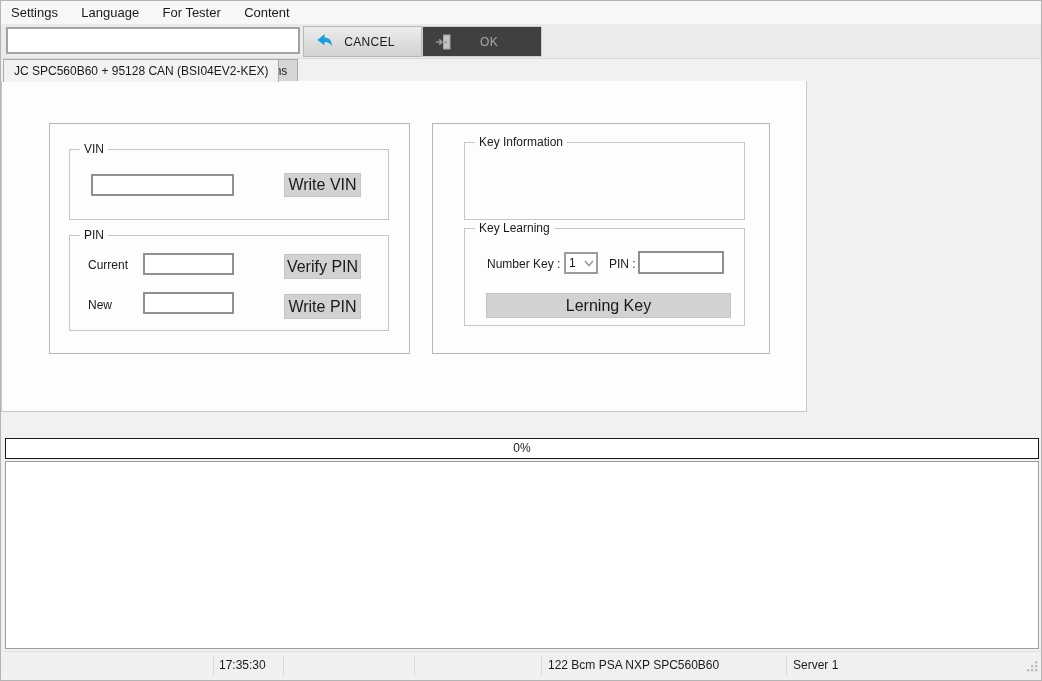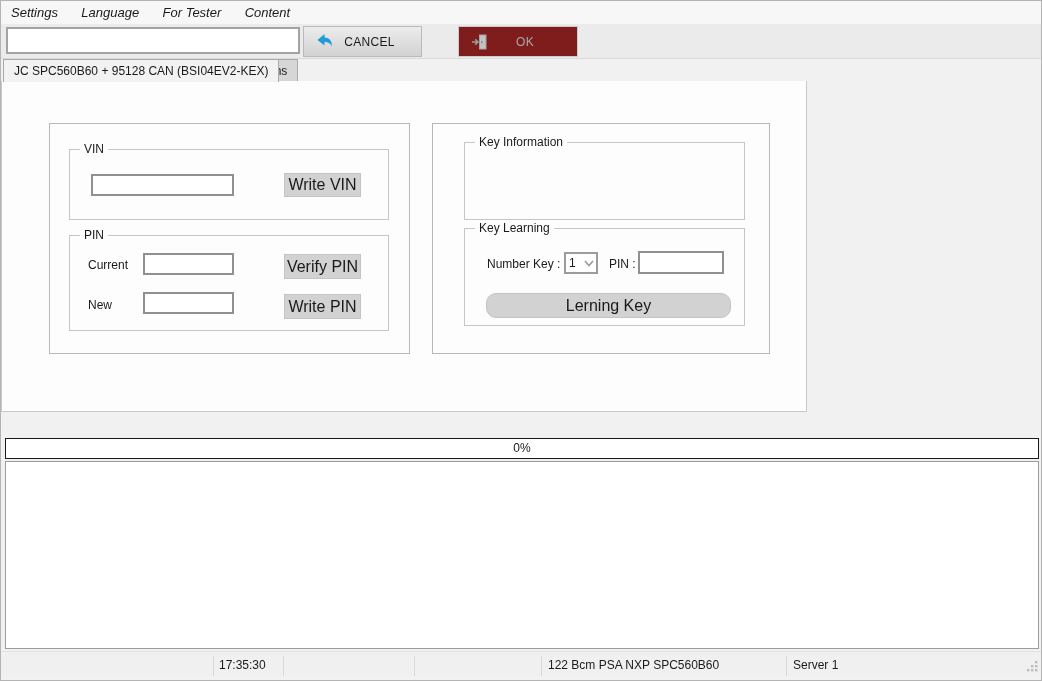--- a/index.html
+++ b/index.html
@@ -3,34 +3,34 @@
 <meta charset="utf-8">
 <style>
   * { box-sizing: border-box; margin: 0; padding: 0; }
   html,body { width:1042px; height:681px; }
   body { font-family: "Liberation Sans", sans-serif; font-size: 12px; color:#1a1a1a; }
 
   .window { position:relative; width:1042px; height:681px; background:#f1f1f1;
             border:1px solid #b4b4b4; overflow:hidden; }
 
   
-  .menu-bar { position:absolute; left:0; top:0; width:100%; height:23px; background:#f7f7f7;font-style:italic; }
+  .menu-bar { position:absolute; left:0; top:0; width:100%; height:23px; background:#f7f7f7; }
   .menu-item { display:inline-block; padding:0 10px; line-height:23px; font-size:13px; cursor:default; }
 
   
   .toolbar { position:absolute; left:0; top:23px; width:100%; height:34px; background:#ebebeb; }
   .command-input { position:absolute; left:5px; top:3px; width:294px; height:27px;
                    border:2px solid #a3a3a3; background:#fff; font-family:"Liberation Sans",sans-serif;
                    font-size:13px; padding:0 5px; outline:none; }
   .tb-btn { position:absolute; top:2px; height:31px; border:1px solid #b9b9b9;
             background:linear-gradient(#ececec,#d2d2d2); display:flex; align-items:center;
             font-size:12px; cursor:default; }
   .tb-btn .tb-icon { position:absolute; left:11px; top:5px; width:20px; height:20px; }
   .tb-btn .tb-label { width:100%; text-align:center; padding-left:14px; letter-spacing:.3px; }
-  .tb-btn.disabled { background:#7f1d1d; border-color:#cccccc; color:#a9a9a9;margin-left:36px; }
+  .tb-btn.disabled { background:#404040; border-color:#cccccc; color:#a9a9a9; }
   .btn-cancel { left:302px; width:119px; }
   .btn-ok     { left:421px; width:120px; }
   .btn-help   { left:542px; width:120px; }
 
   
   .tab-bar { position:absolute; left:0; top:57px; width:100%; height:23px; border-top:1px solid #dadada; }
   .tab { position:absolute; top:0; height:23px; line-height:22px; padding:0 10px; font-size:12px;
          border:1px solid #a9a9a9; border-bottom:none; cursor:default; }
   .tab.active { left:2px; background:#f2f2f2; z-index:2; }
   .tab.inactive { left:234px; background:#d6d6d6; }
@@ -159,21 +159,21 @@
       <div class="fake-select">
         <span class="sel-val">1</span>
         <span class="chev">
           <svg viewBox="0 0 12 12" width="12" height="12">
             <path d="M2 4 L6 8.5 L10 4" stroke="#9a9a9a" stroke-width="1.6" fill="none"></path>
           </svg>
         </span>
       </div>
       <span class="lbl" style="left:144px; top:28px;">PIN :</span>
       <input class="txt-input" style="left: 173px; top: 22px; width: 86px; height: 23px;" type="text" value="">
-      <div class="flat-btn" style="left:21px; top:64px; width:245px; height:25px;border-radius:10px;">Lerning Key</div>
+      <div class="flat-btn" style="left:21px; top:64px; width:245px; height:25px;">Lerning Key</div>
     </div>
   </div>
 
   <div class="progress-bar">
     <div class="progress-fill" style="width: 0%;"></div>
     <div class="progress-label">0%</div>
   </div>
 
   <div class="log-area"></div>
 

